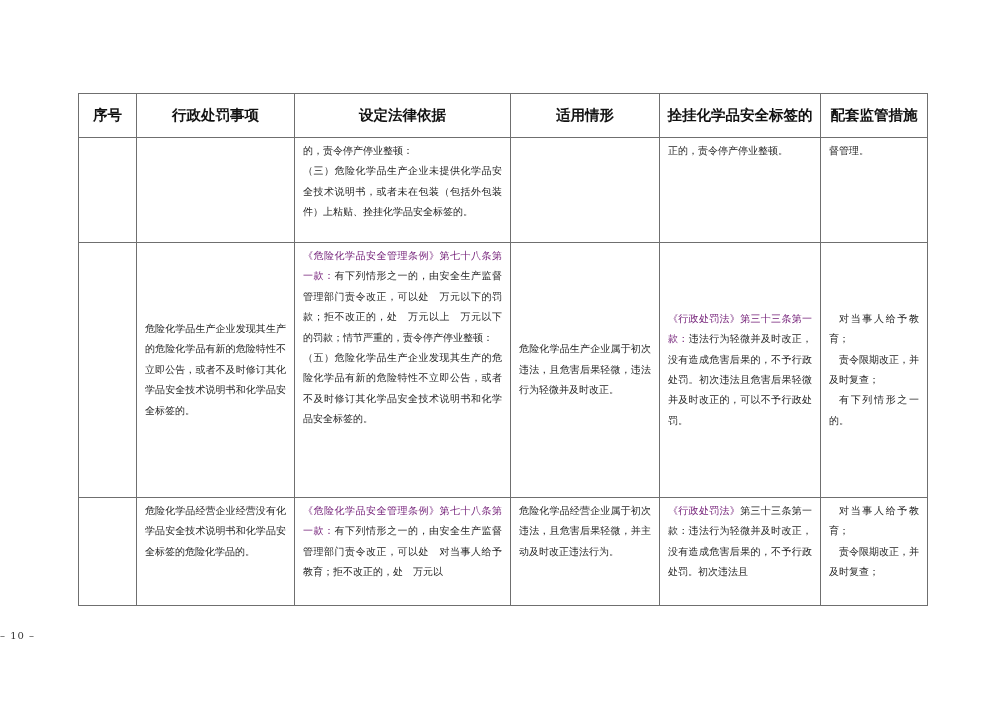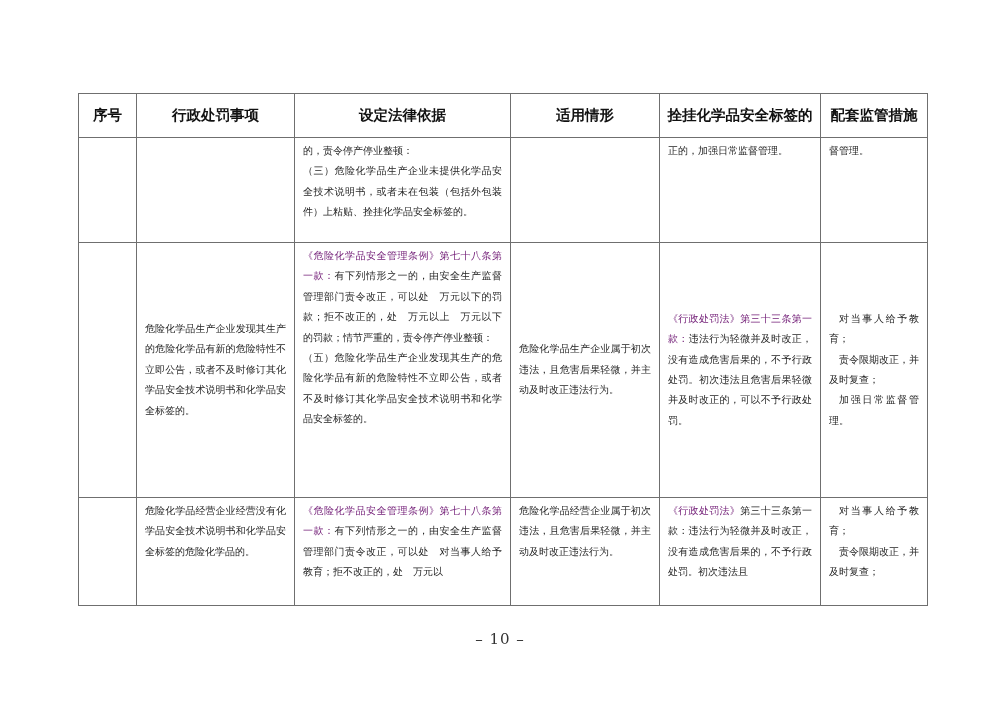--- a/index.html
+++ b/index.html
@@ -42,22 +42,21 @@
   .doc-table td.vm { vertical-align: middle; }
   .doc-table td b { font-weight: 400; color: #701a75; }
   td.measures p { text-indent: 1em; }
   tr.row-1 { height: 105px; }
   tr.row-2 { height: 255px; }
   tr.row-3 { height: 108px; }
   .page-num {
     position: absolute;
     top: 630px; left: 0;
     width: 100%;
-    text-align: center;
-    font-size: 15px;
+    font-size: 10px;
     letter-spacing: 1px;
     color: #333333;
   }
 </style>
 </head>
 <body>
 
 <table class="doc-table">
   <colgroup>
     <col style="width:58px">
@@ -80,42 +79,42 @@
   <tbody>
     <tr class="row-1">
       <td></td>
       <td></td>
       <td>
         <p>的，责令停产停业整顿：</p>
         <p>（三）危险化学品生产企业未提供化学品安全技术说明书，或者未在包装（包括外包装件）上粘贴、拴挂化学品安全标签的。</p>
       </td>
       <td></td>
       <td>
-        <p>正的，加强日常监督管理。</p>
+        <p>正的，责令停产停业整顿。</p>
       </td>
       <td>
         <p>督管理。</p>
       </td>
     </tr>
 
     <tr class="row-2">
       <td></td>
       <td class="vm">危险化学品生产企业发现其生产的危险化学品有新的危险特性不立即公告，或者不及时修订其化学品安全技术说明书和化学品安全标签的。</td>
       <td>
         <p><b>《危险化学品安全管理条例》第七十八条第一款：</b><span>有下列情形之一的，由安全生产监督管理部门责令改正，可以处　万元以下的罚款；拒不改正的，处　万元以上　万元以下的罚款；情节严重的，责令停产停业整顿：</span></p>
         <p>（五）危险化学品生产企业发现其生产的危险化学品有新的危险特性不立即公告，或者不及时修订其化学品安全技术说明书和化学品安全标签的。</p>
       </td>
-      <td class="vm">危险化学品生产企业属于初次违法，且危害后果轻微，并主动及时改正违法行为。</td>
+      <td class="vm">危险化学品生产企业属于初次违法，且危害后果轻微，违法行为轻微并及时改正。</td>
       <td class="vm">
         <p><b>《行政处罚法》第三十三条第一款：</b><span>违法行为轻微并及时改正，没有造成危害后果的，不予行政处罚。初次违法且危害后果轻微并及时改正的，可以不予行政处罚。</span></p>
       </td>
       <td class="vm measures">
         <p>对当事人给予教育；</p>
         <p>责令限期改正，并及时复查；</p>
-        <p>加强日常监督管理。</p>
+        <p>有下列情形之一的。</p>
       </td>
     </tr>
 
     <tr class="row-3">
       <td></td>
       <td>危险化学品经营企业经营没有化学品安全技术说明书和化学品安全标签的危险化学品的。</td>
       <td>
         <p><b>《危险化学品安全管理条例》第七十八条第一款：</b><span>有下列情形之一的，由安全生产监督管理部门责令改正，可以处　对当事人给予教育；拒不改正的，处　万元以</span></p>
       </td>
       <td>危险化学品经营企业属于初次违法，且危害后果轻微，并主动及时改正违法行为。</td>

